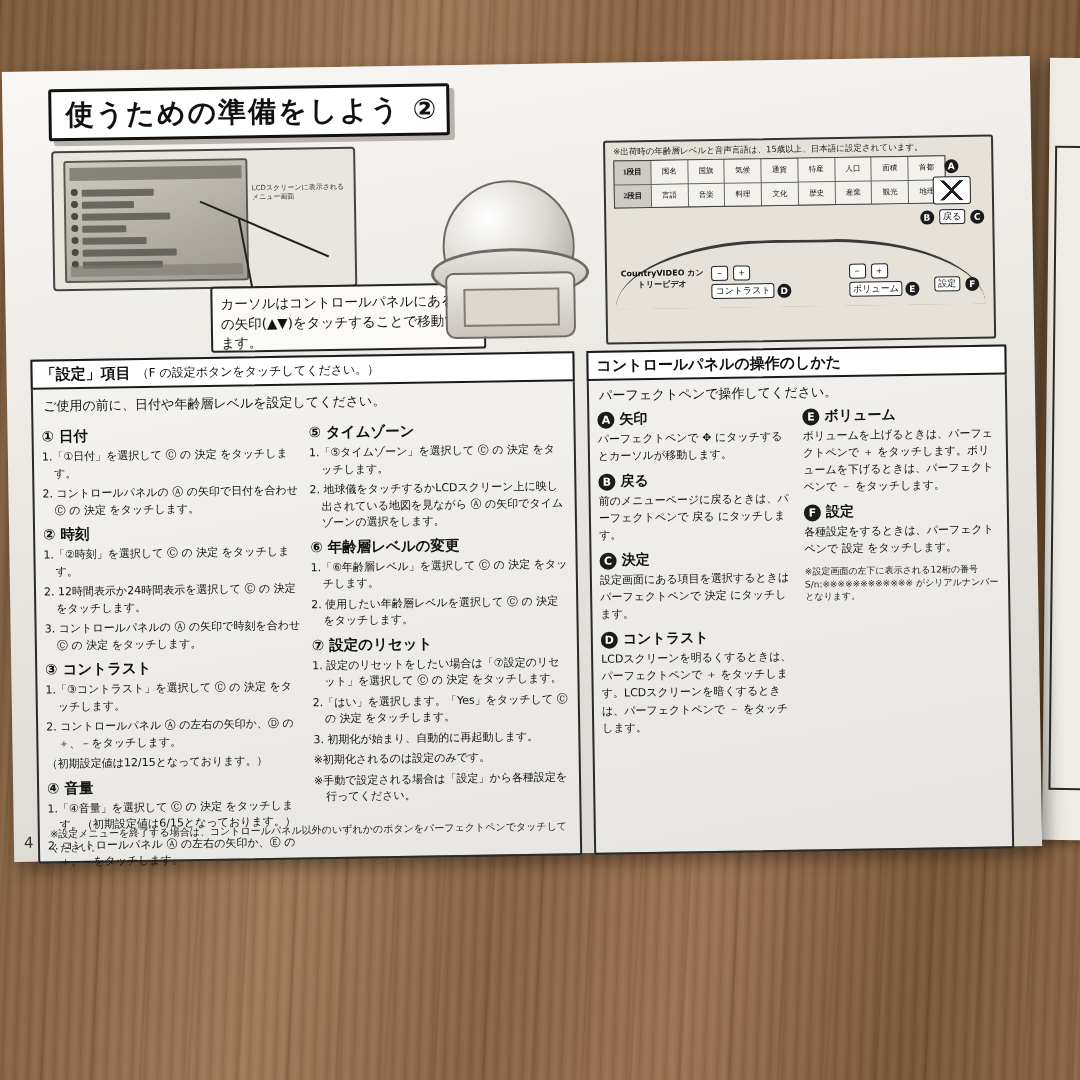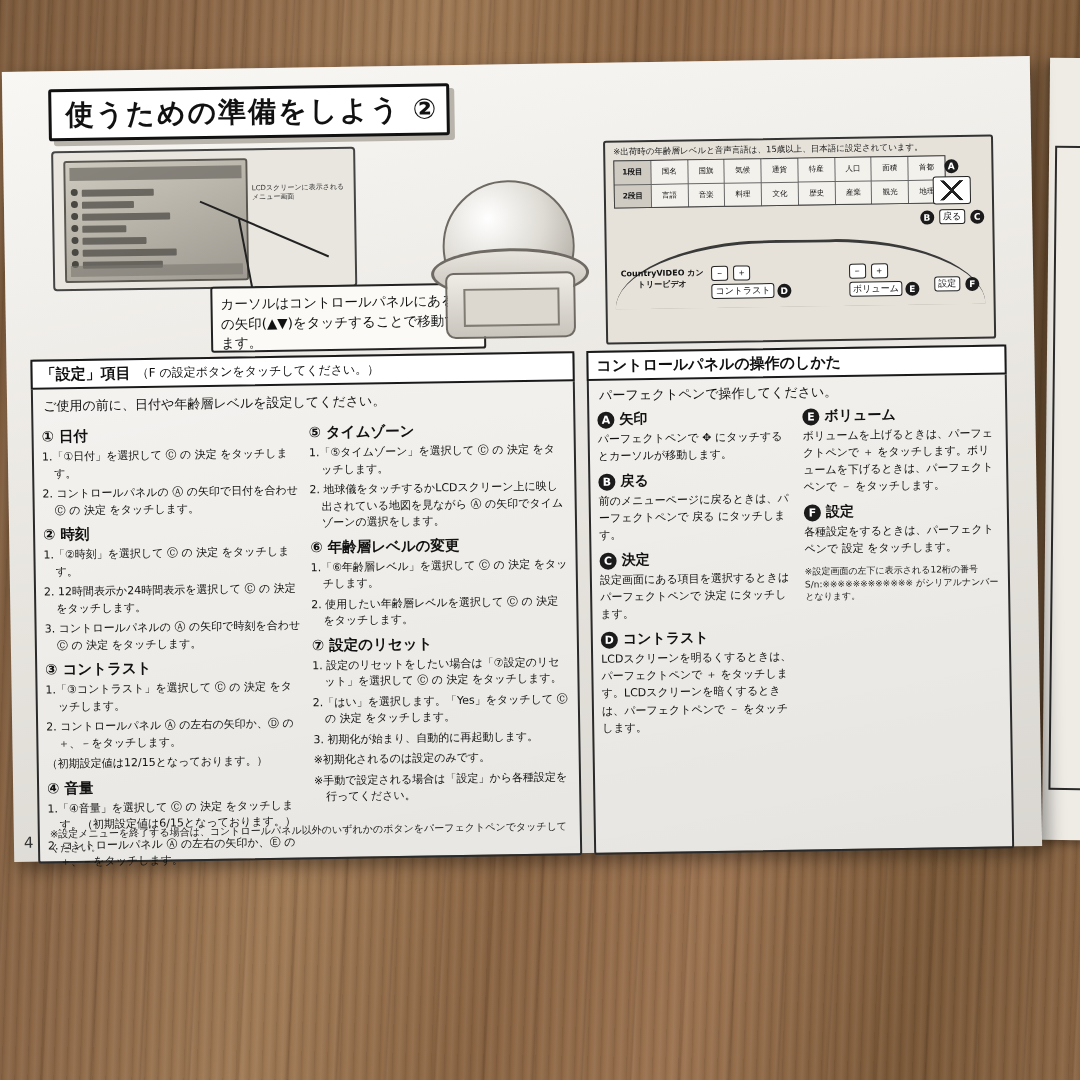--- a/index.html
+++ b/index.html
@@ -98,21 +98,21 @@
   .base .screen{position:absolute;left:16px;top:14px;width:92px;height:34px;background:#dcd8d0;border:2px solid #807c74;}
 
   
   .tr-panel{
     position:absolute;left:600px;top:78px;width:386px;height:200px;
     border:2px solid #333;background:#e6e2da;border-radius:3px;
   }
   .tr-note{position:absolute;left:8px;top:4px;right:6px;font-size:8.5px;color:#222;}
   .grid{position:absolute;left:8px;top:18px;width:330px;height:46px;display:grid;
     grid-template-columns:repeat(9,1fr);grid-template-rows:1fr 1fr;gap:1px;background:#666;border:1px solid #444;}
-  .grid div{background:#f3f1ec;font-size:7.5px;display:flex;align-items:center;justify-content:center;color:#111;}
+  .grid div{background:#f3f1ec;font-size:7.5px;display:flex;align-items:center;justify-content:center;color:#111;font-family:Liberation Serif, serif;}
   .grid div:first-child,.grid div.hdr{background:#cfcbc3;font-weight:bold;}
   .cp-art{position:absolute;left:8px;top:92px;width:370px;height:100px;}
   .cp-curve{position:absolute;left:0;top:8px;width:370px;height:64px;border-top:3px solid #3a3a3a;border-radius:50%/80px 80px 0 0;}
   .cp-label{position:absolute;font-size:8px;color:#111;text-align:center;}
   .keycap{
     display:inline-block;border:1.5px solid #222;background:#fff;border-radius:3px;
     padding:0 4px;font-size:11px;line-height:15px;vertical-align:middle;color:#111;
   }
   .keycap.sm{font-size:9px;line-height:13px;padding:0 3px;}
   .circ{

